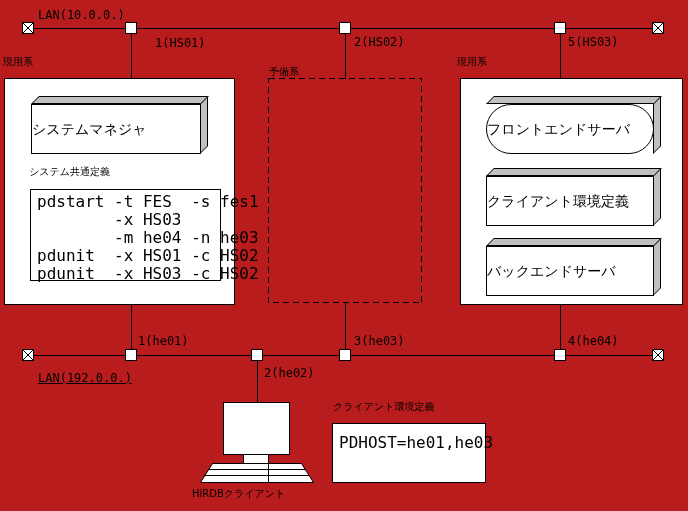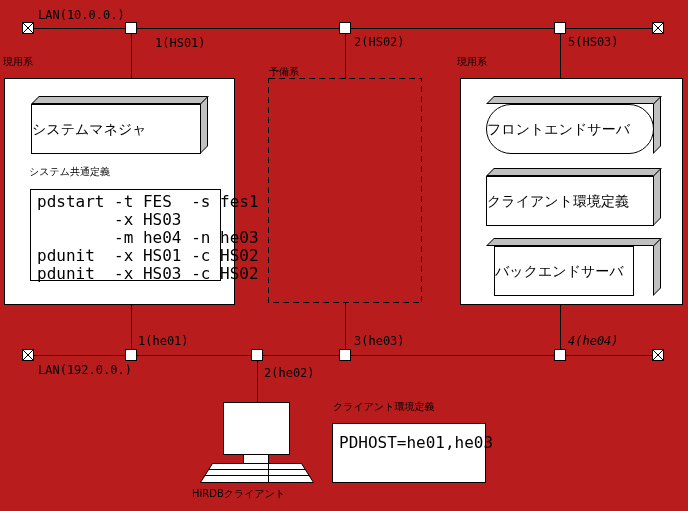--- a/index.html
+++ b/index.html
@@ -120,35 +120,35 @@
     <div class="box3d" style="left:25px; top:89px; width:178px; height:58px;">
       <div class="topf" style="width:168px;"></div>
       <div class="rightf" style="left:167px; height:50px;"></div>
       <div class="face" style="width:168px; height:50px;">
         <span>クライアント環境定義</span>
       </div>
     </div>
     <div class="box3d" style="left:25px; top:159px; width:178px; height:58px;">
       <div class="topf" style="width:168px;"></div>
       <div class="rightf" style="left:167px; height:50px;"></div>
-      <div class="face" style="width:140px; height:50px;margin-left:8px;">
+      <div class="face" style="width:168px; height:50px;">
         <span>バックエンドサーバ</span>
       </div>
     </div>
   </div>
 
   <div class="node" style="left:125px; top:349px;"></div>
   <div class="node" style="left:251px; top:349px;"></div>
   <div class="node" style="left:339px; top:349px;"></div>
   <div class="node" style="left:554px; top:349px;"></div>
   <div class="lbl mono" style="left:138px; top:335px;">1(he01)</div>
   <div class="lbl mono" style="left:264px; top:335px;margin-top:32px;">2(he02)</div>
   <div class="lbl mono" style="left:354px; top:335px;">3(he03)</div>
-  <div class="lbl mono" style="left:568px; top:335px;font-style:italic;">4(he04)</div>
-  <div class="lbl mono" style="left:38px; top:364px;">LAN(192.0.0.)</div>
+  <div class="lbl mono" style="left:568px; top:335px;">4(he04)</div>
+  <div class="lbl mono" style="left:38px; top:372px;text-decoration:underline;">LAN(192.0.0.)</div>
 
   <div class="screen" style="left:223px; top:402px; width:67px; height:53px;"></div>
   <div class="stand" style="left:243px; top:455px; width:26px; height:9px;"></div>
   <svg style="position:absolute; left:200px; top:463px;" width="114" height="20">
     <polygon points="12.5,0.5 101.5,0.5 113.5,19.5 0.5,19.5" fill="#fff" stroke="#000" stroke-width="1"></polygon>
     <line x1="8.5" y1="6.5" x2="105.5" y2="6.5" stroke="#000" stroke-width="1"></line>
     <line x1="4.5" y1="12.5" x2="109.5" y2="12.5" stroke="#000" stroke-width="1"></line>
     <line x1="68.5" y1="0.5" x2="68.5" y2="19.5" stroke="#000" stroke-width="1"></line>
   </svg>
   <div class="lbl jp" style="left:192px; top:487px;">HiRDBクライアント</div>

